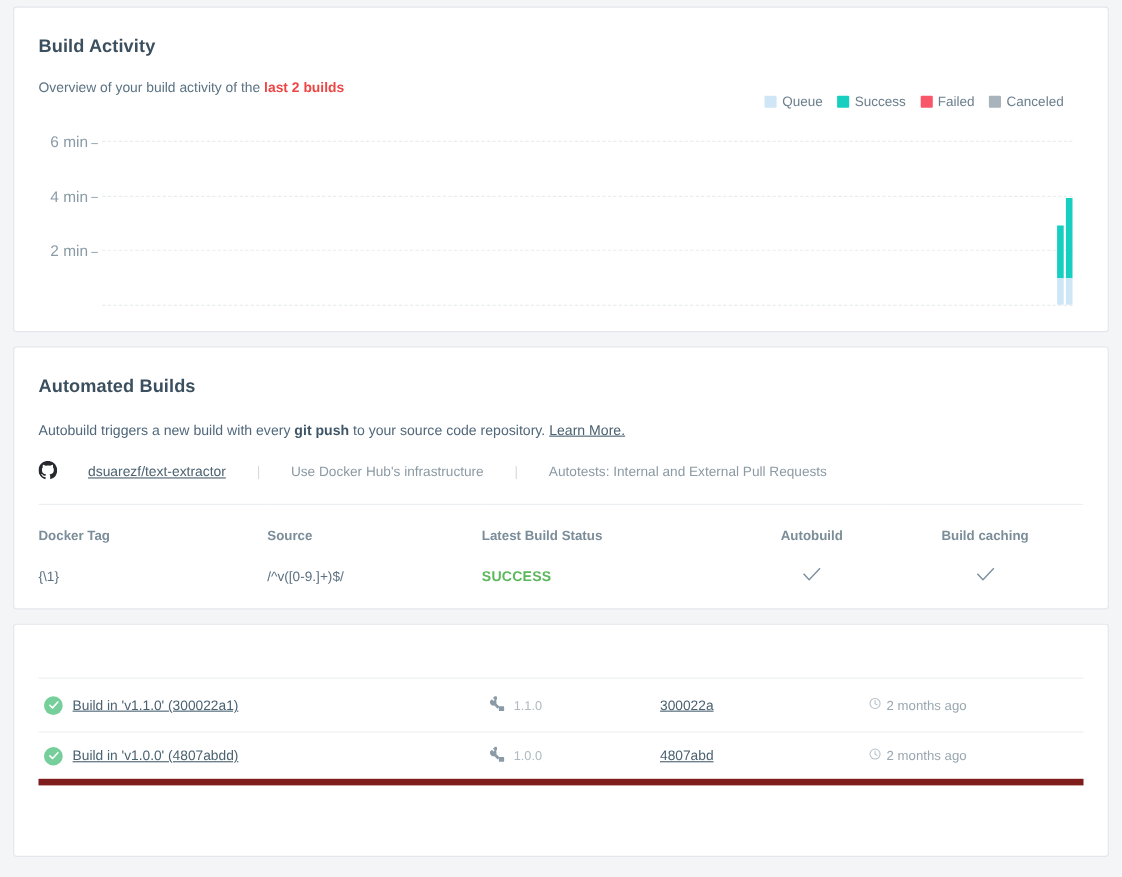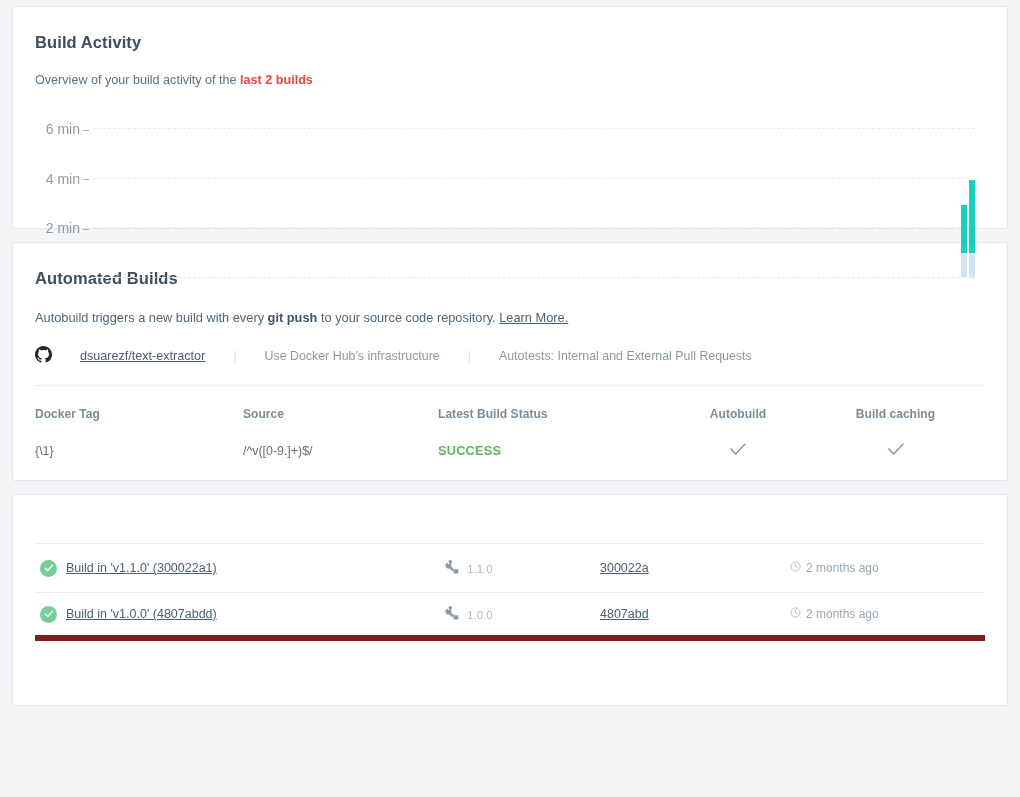--- a/index.html
+++ b/index.html
@@ -14,21 +14,21 @@
   .page { width: 1020px; height: 797px; padding: 6px 12px 0 12px; overflow: hidden; }
 
   .card {
     background: #ffffff;
     border: 1px solid #e3e6ea;
     border-radius: 3px;
     margin-bottom: 13px;
   }
 
   
-  #build-activity-card { height: 223px; padding: 26px 22px 0 22px; position: relative; }
+  #build-activity-card { height: 296px; padding: 26px 22px 0 22px; position: relative; }
   .card-title {
     font-size: 16.5px;
     font-weight: bold;
     color: #3b4f5e;
     letter-spacing: 0.1px;
   }
   .activity-sub {
     margin-top: 21px;
     font-size: 12.6px;
     color: #5b7282;
@@ -166,20 +166,38 @@
 
 <div class="page">
 
   <section class="card" id="build-activity-card">
     <div class="card-title">Build Activity</div>
 
     <div class="activity-sub">
       <span>Overview of your build activity of the </span><b>last 2 builds</b>
     </div>
 
+    <div class="legend" id="chart-legend">
+        <div class="legend-item">
+          <span class="legend-swatch" style="background: rgb(207, 230, 247);"></span>
+          <span>Queue</span>
+        </div>
+        <div class="legend-item">
+          <span class="legend-swatch" style="background: rgb(22, 207, 192);"></span>
+          <span>Success</span>
+        </div>
+        <div class="legend-item">
+          <span class="legend-swatch" style="background: rgb(249, 86, 106);"></span>
+          <span>Failed</span>
+        </div>
+        <div class="legend-item">
+          <span class="legend-swatch" style="background: rgb(168, 179, 187);"></span>
+          <span>Canceled</span>
+        </div>
+      </div>
 
     <div class="chart">
       <div class="plot" id="plot-area">
           <div class="gridline" style="top: 24.8571px;">
             <span class="ytick"><span>6 min</span><span class="dash"></span></span>
           </div>
           <div class="gridline" style="top: 74.5714px;">
             <span class="ytick"><span>4 min</span><span class="dash"></span></span>
           </div>
           <div class="gridline" style="top: 124.286px;">

